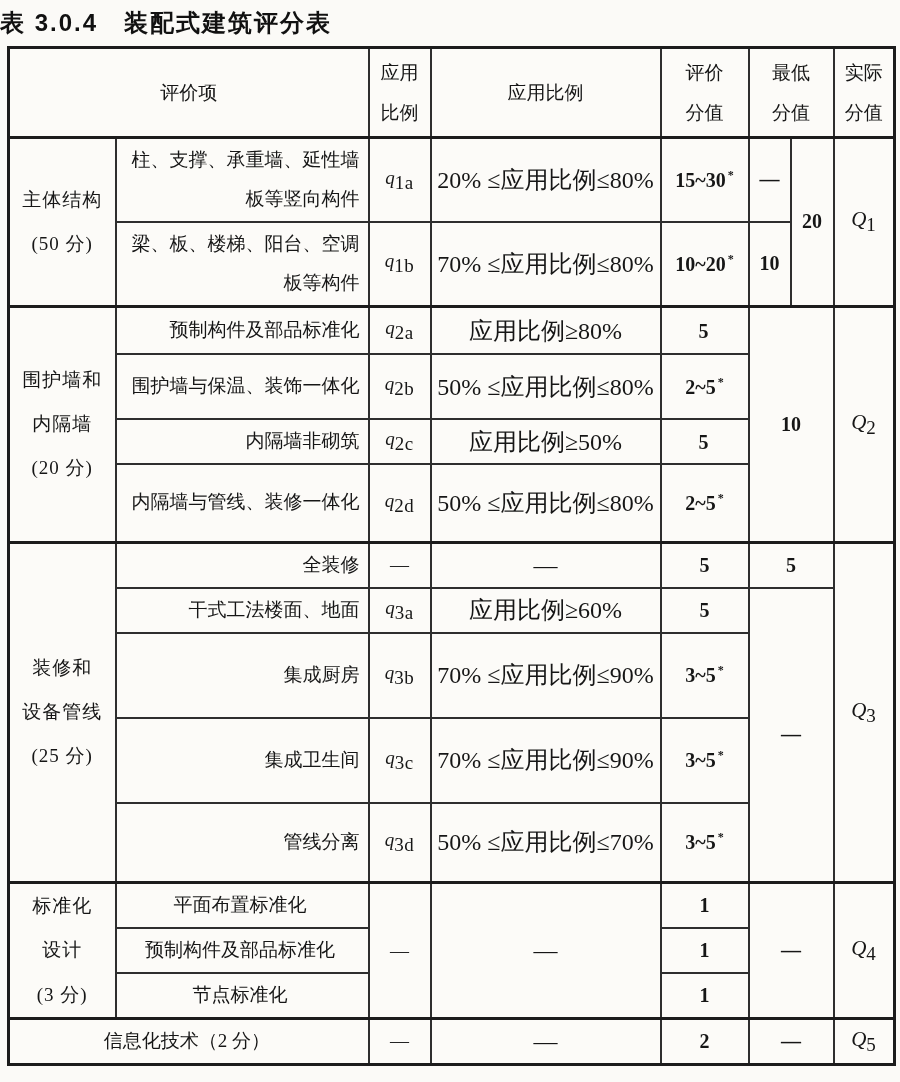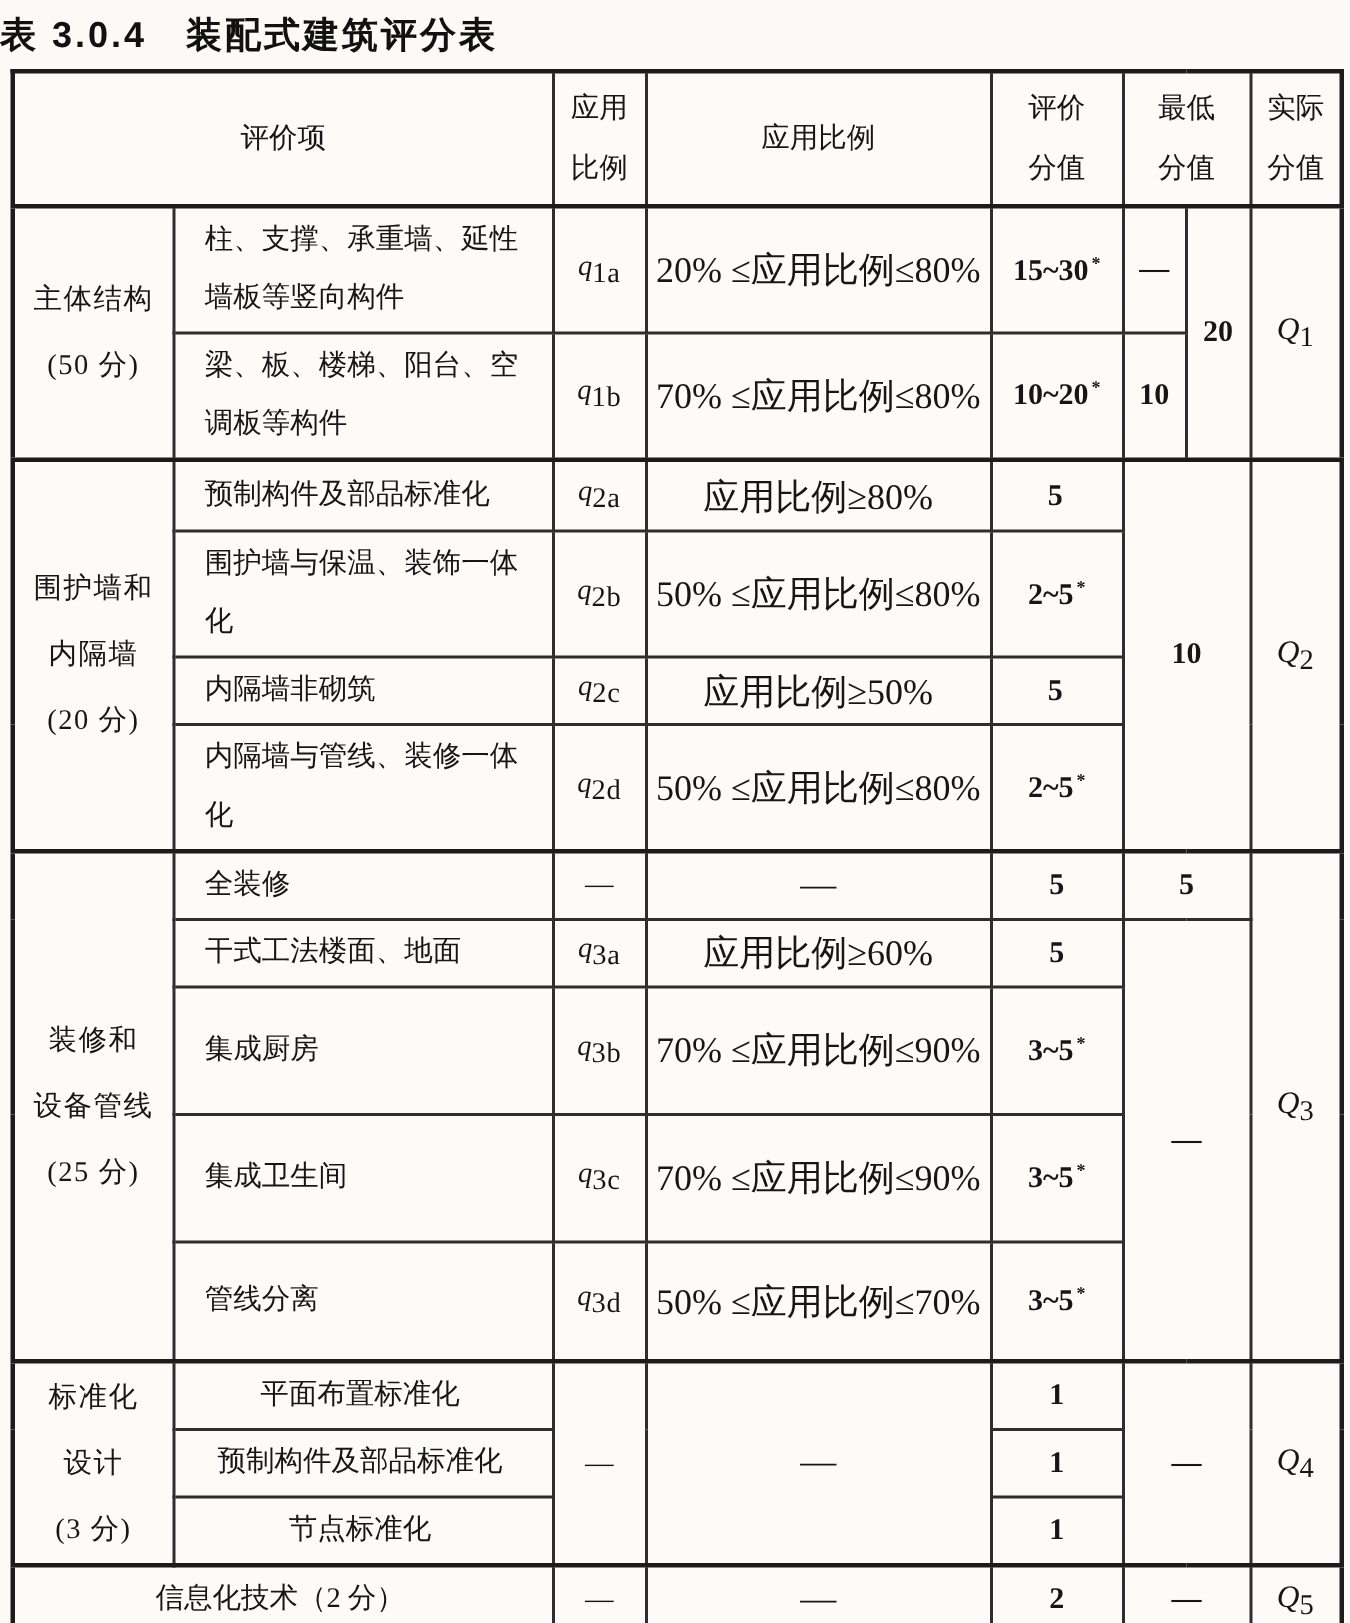--- a/index.html
+++ b/index.html
@@ -38,22 +38,22 @@
     vertical-align: middle;
     font-size: 19px;
     font-weight: 400;
     padding: 2px 4px;
     overflow: hidden;
   }
   thead th { line-height: 2.1; font-weight: 400; }
   tbody.section { border-top: 3px solid #1c1c1c; }
   td.group { line-height: 2.32; letter-spacing: 1px; padding: 0 2px; }
   td.item {
-    text-align: left;
-    padding-left: 20px;
+    text-align: right;
+    padding-left: 6px;
     padding-right: 8px;
     line-height: 2.05;
   }
   td.item.center { text-align: center; padding-left: 4px; }
   td.ratio i {
     font-style: italic;
     font-size: 19px;
   }
   td.ratio sub, td.actual sub {
     font-style: normal;

